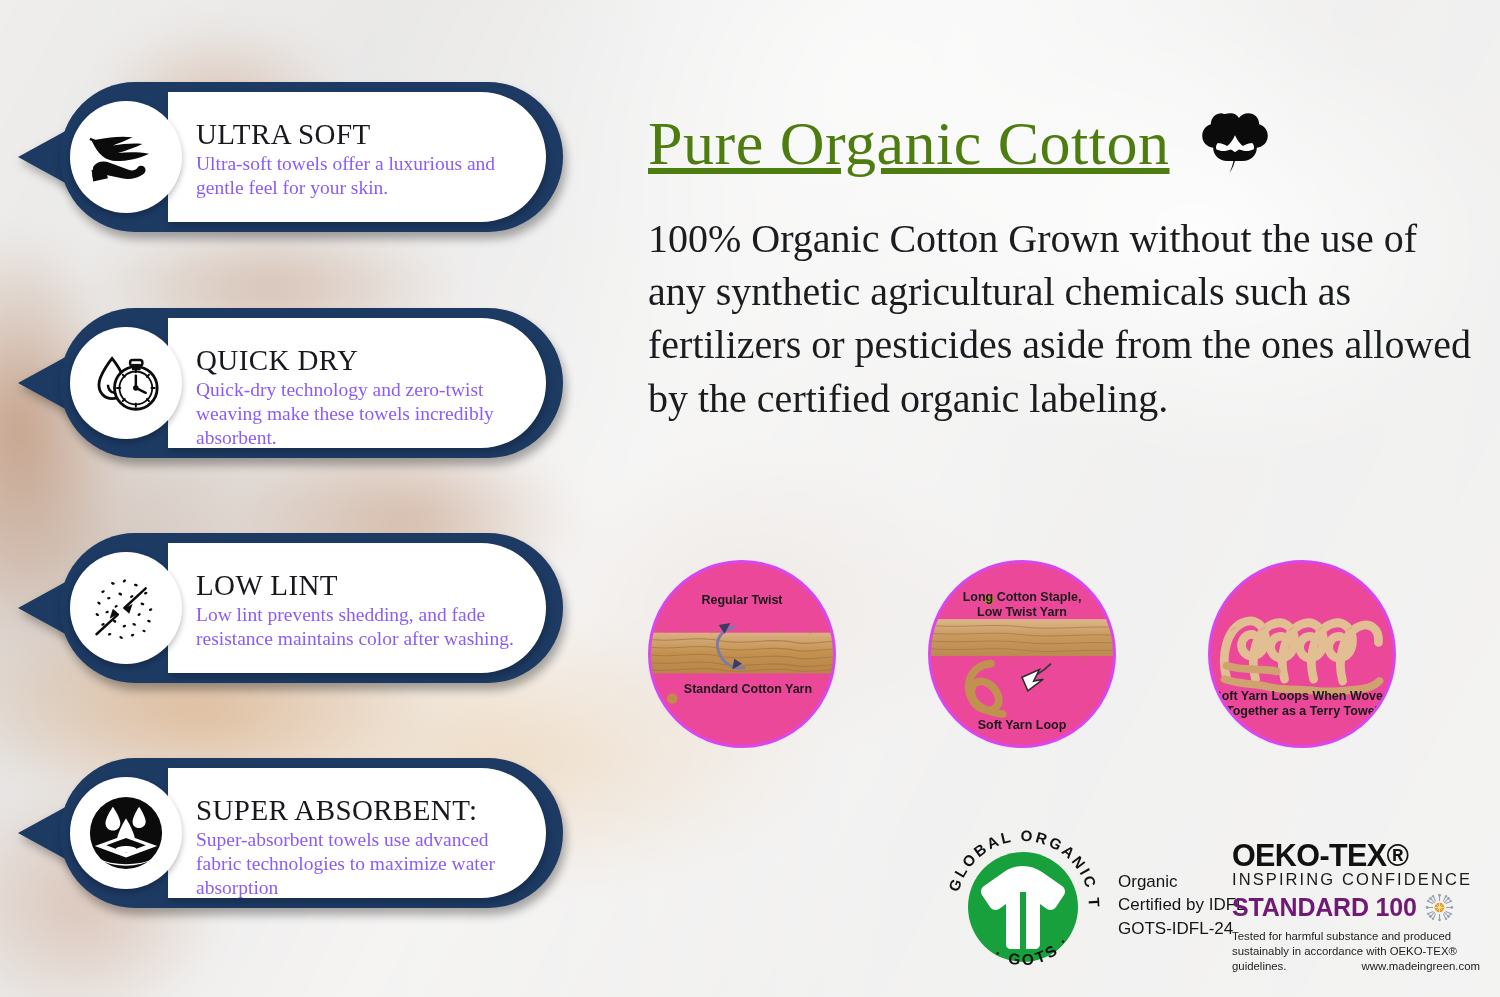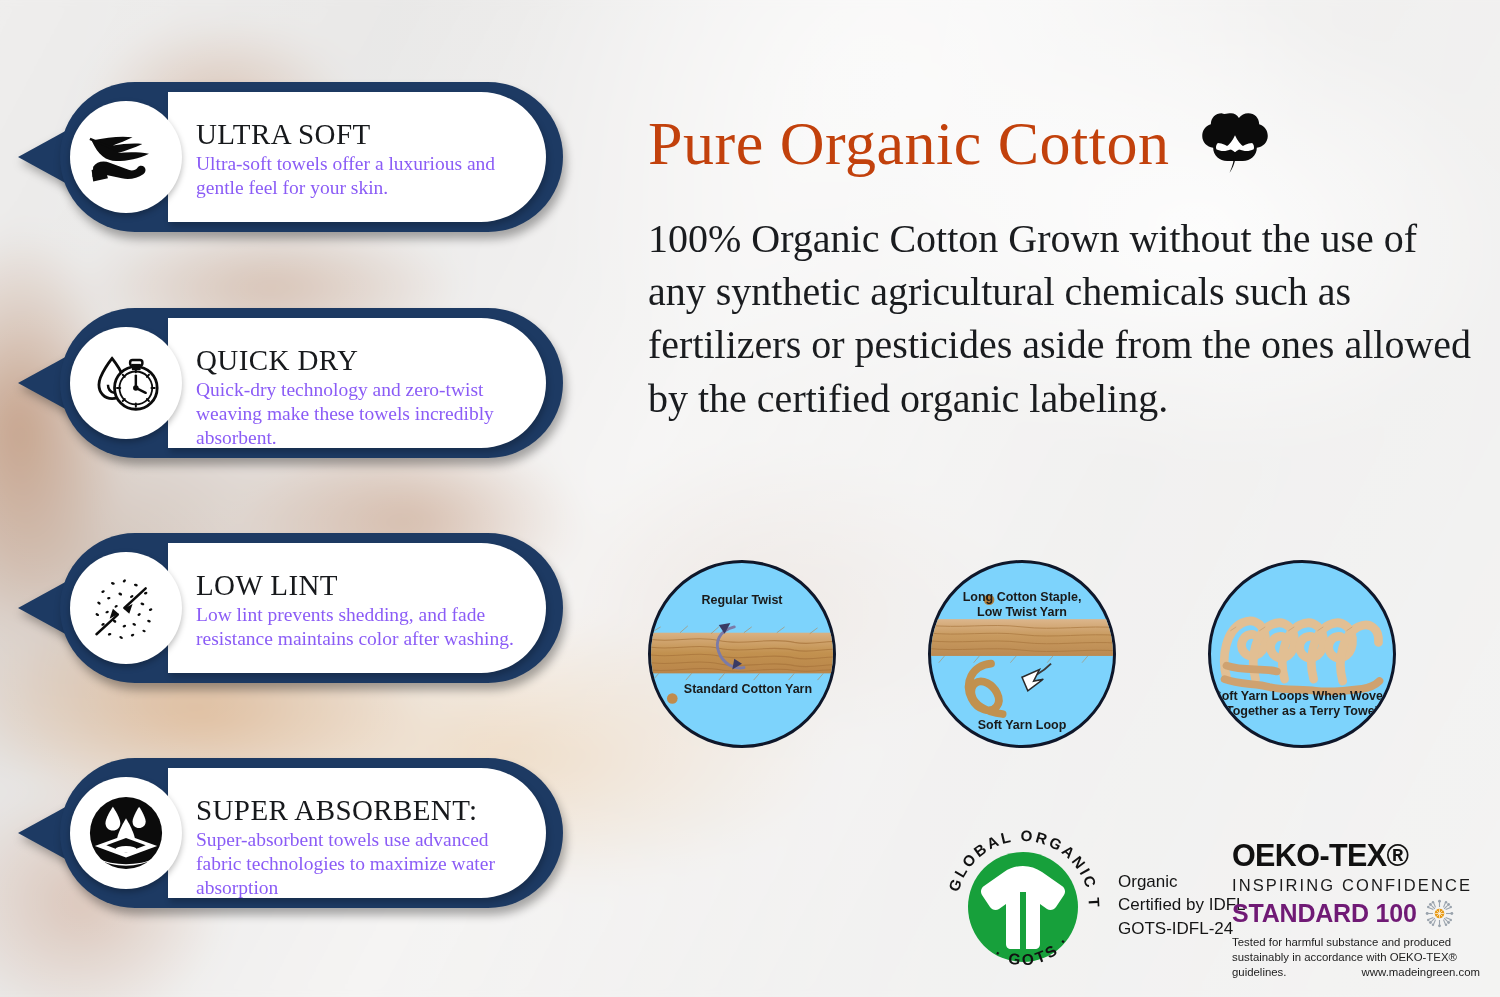--- a/index.html
+++ b/index.html
@@ -112,24 +112,25 @@
     left:640px; top:0;
     width:860px; height:997px;
   }
   #headline-row{
     position:absolute;
     left:8px; top:104px;
     display:flex; align-items:center; gap:26px;
   }
   #headline{
     font-size:62px;
-    color:#c2410c;
+    color:#4d7c0f;
     letter-spacing:.5px;
     line-height:1;
     white-space:nowrap;
+    text-decoration:underline;
   }
   #boll-icon{ width:78px; height:78px; flex:0 0 auto; }
 
   #paragraph{
     position:absolute;
     left:8px; top:212px;
     width:830px;
     font-size:40px;
     line-height:1.33;
     color:#1a1c1f;
@@ -139,22 +140,22 @@
   #yarns{
     position:absolute;
     left:0; top:560px;
     width:860px; height:200px;
   }
   .yarn{
     position:absolute;
     top:0;
     width:188px; height:188px;
     border-radius:50%;
-    background:#7dd3fc;
-    border:3px solid #0f172a;
+    background:#ec4899;
+    border:3px solid #d946ef;
     overflow:hidden;
   }
   .yarn svg{ position:absolute; inset:0; width:100%; height:100%; }
   .ylabel{
     position:absolute;
     width:100%;
     text-align:center;
     font-family:"Liberation Sans", sans-serif;
     font-weight:bold;
     font-size:12.5px;
@@ -188,21 +189,21 @@
     left:592px; top:28px;
     width:248px;
     font-family:"Liberation Sans", sans-serif;
   }
   #oeko-title{
     font-size:30.5px; font-weight:bold; color:#111;
     letter-spacing:-.6px; line-height:1;
   }
   #oeko-sub{
     font-size:16.5px; color:#1a1a1a; letter-spacing:2.1px;
-    line-height:1; margin-top:6px;
+    line-height:1; 
   }
   #oeko-std-row{
     display:flex; align-items:center; gap:8px; margin-top:6px;
   }
   #oeko-std{
     font-size:25px; font-weight:bold; color:#701a75;
     letter-spacing:-.2px; line-height:1;
   }
   #oeko-mark{ width:29px; height:29px; flex:0 0 auto; }
   #oeko-fine{

